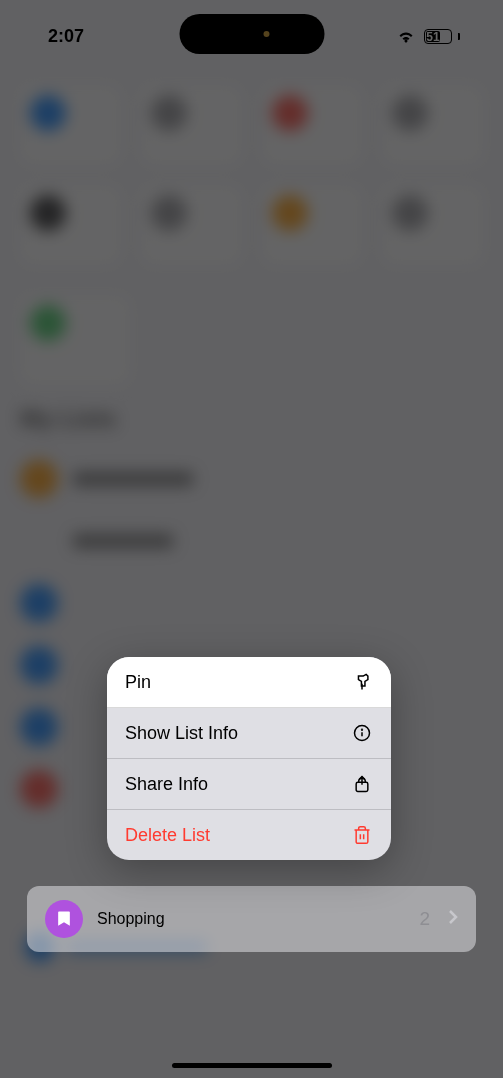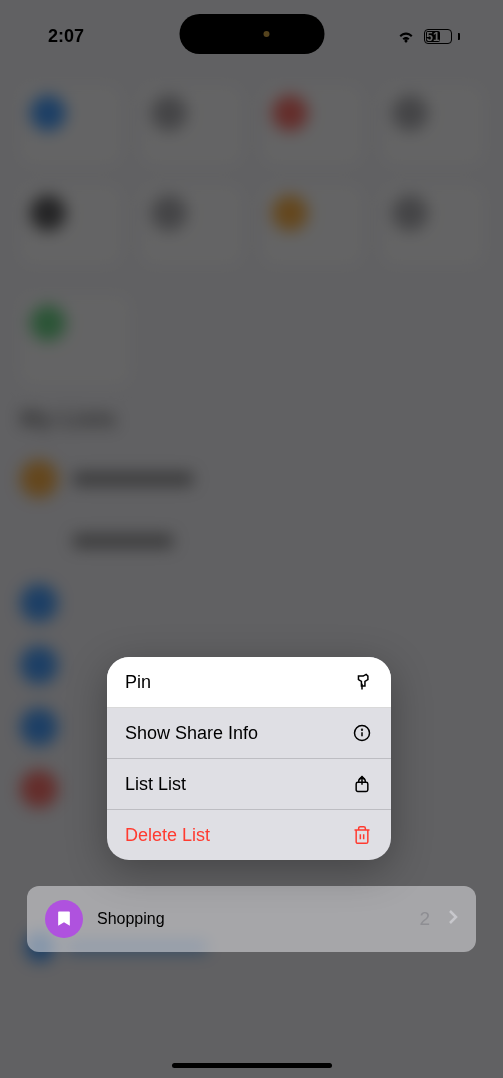--- a/index.html
+++ b/index.html
@@ -357,31 +357,31 @@
   <div class="menu-item highlighted">
     <span>Pin</span>
     <span class="menu-icon">
       <svg width="20" height="20" viewBox="0 0 24 24" fill="none" stroke="#000" stroke-width="1.8">
         <path d="M12 2l3 3-1 4 4 4-3 3-4-4-4 1-3-3 4-4 1-4z" transform="rotate(45 12 12)"></path>
         <line x1="12" y1="14" x2="12" y2="21"></line>
       </svg>
     </span>
   </div>
   <div class="menu-item">
-    <span>Show Share Info</span>
+    <span>Show List Info</span>
     <span class="menu-icon">
       <svg width="20" height="20" viewBox="0 0 24 24" fill="none" stroke="#000" stroke-width="1.8">
         <circle cx="12" cy="12" r="9"></circle>
         <line x1="12" y1="11" x2="12" y2="16"></line>
         <circle cx="12" cy="8" r="0.5" fill="#000"></circle>
       </svg>
     </span>
   </div>
   <div class="menu-item">
-    <span>List List</span>
+    <span>Share Info</span>
     <span class="menu-icon">
       <svg width="20" height="20" viewBox="0 0 24 24" fill="none" stroke="#000" stroke-width="1.8">
         <path d="M8 10v-1a4 4 0 014-4 4 4 0 014 4v1"></path>
         <rect x="5" y="10" width="14" height="11" rx="2"></rect>
         <line x1="12" y1="3" x2="12" y2="13"></line>
         <polyline points="9 6 12 3 15 6"></polyline>
       </svg>
     </span>
   </div>
   <div class="menu-item destructive">

